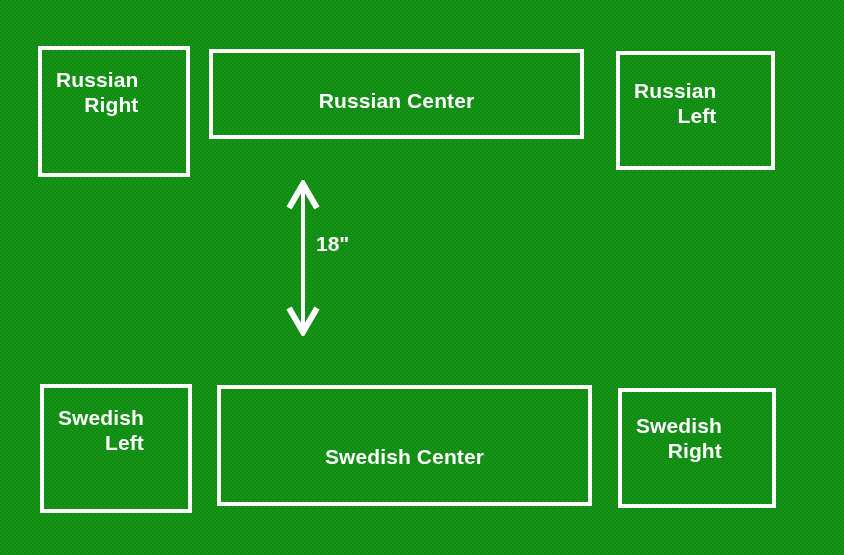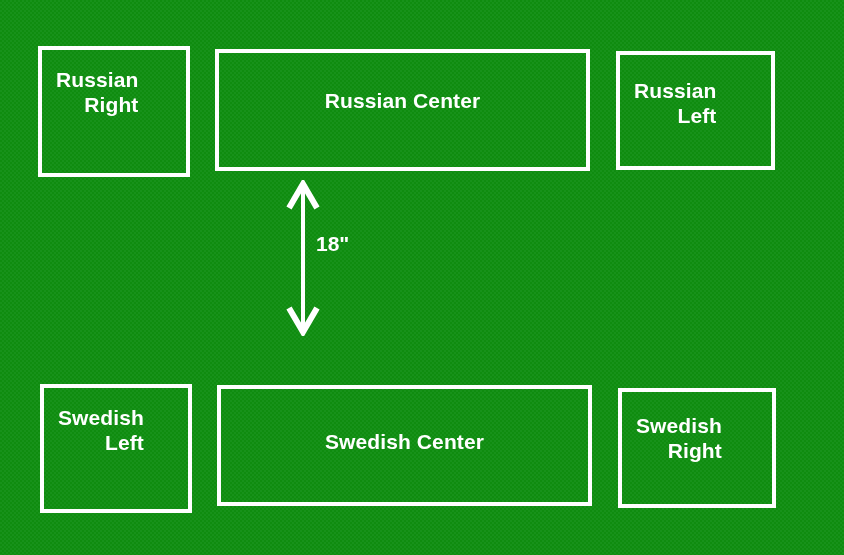--- a/index.html
+++ b/index.html
@@ -54,32 +54,32 @@
   
   .center .unit-label {
     font-size: 21px;
     left: 0;
     right: 0;
     text-align: center;
   }
 
   
   #unit-russian-right { left: 38px;  top: 46px;  width: 152px; height: 131px; }
-  #unit-russian-center{ left: 215px; top: 49px;  width: 375px; height: 122px; text-decoration: underline; }
+  #unit-russian-center{ left: 209px; top: 49px;  width: 375px; height: 90px; text-decoration: underline; }
   #unit-russian-left  { left: 616px; top: 51px;  width: 159px; height: 119px; }
 
   #unit-russian-center .unit-label { top: 36px; }
   #unit-russian-left .unit-label   { top: 24px; }
 
   
   #unit-swedish-left  { left: 40px;  top: 384px; width: 152px; height: 129px; }
   #unit-swedish-center{ left: 217px; top: 385px; width: 375px; height: 121px; }
   #unit-swedish-right { left: 618px; top: 388px; width: 158px; height: 120px; }
 
-  #unit-swedish-center .unit-label { top: 41px; }
+  #unit-swedish-center .unit-label { top: 56px; }
   #unit-swedish-right .unit-label  { top: 22px; }
 
   
   #distance-arrow {
     position: absolute;
     left: 281px;
     top: 180px;
     width: 44px;
     height: 156px;
   }

